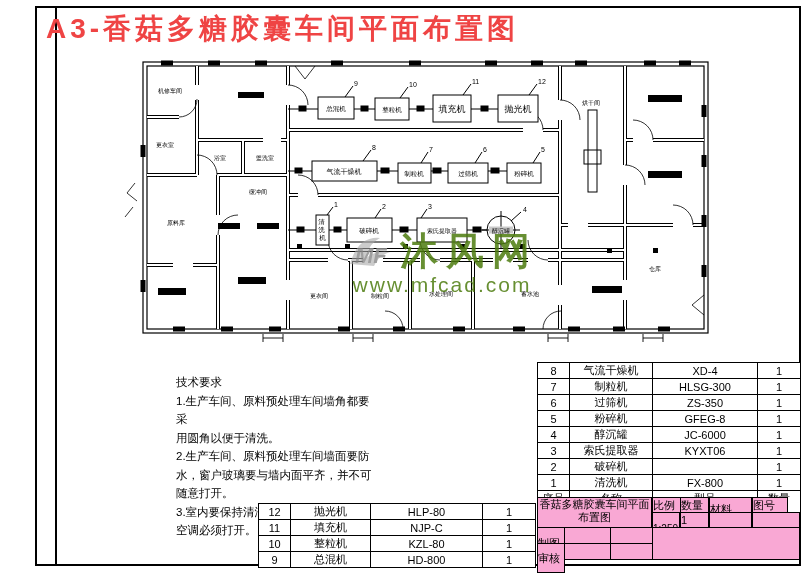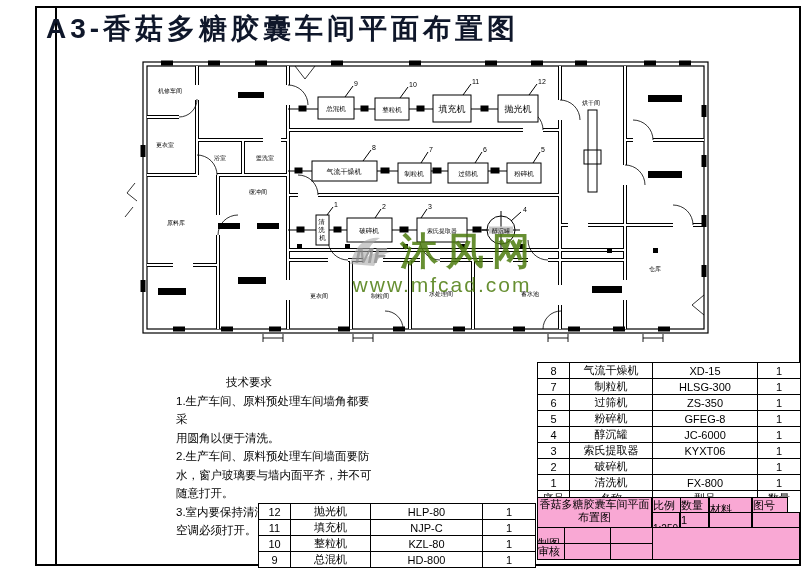--- a/index.html
+++ b/index.html
@@ -11,40 +11,40 @@
   .page-title{position:absolute;left:46px;top:10px;font-size:28px;font-weight:bold;
               letter-spacing:4px;white-space:nowrap;}
   svg.plan{position:absolute;left:113px;top:55px;}
   svg.plan text{font-family:"Liberation Sans",sans-serif;fill:#000;}
   .watermark{position:absolute;left:292px;top:226px;width:300px;text-align:center;
              color:#4d7c0f;opacity:.85;pointer-events:none;z-index:5;}
   .wm-row{display:flex;align-items:center;justify-content:center;gap:2px;}
   .wm-name{font-size:38px;font-weight:bold;letter-spacing:8px;}
   .wm-url{font-size:21px;letter-spacing:2px;margin-top:-4px;}
   .notes{position:absolute;left:128px;top:373px;width:252px;font-size:11.5px;line-height:18.5px;}
-  .notes-title{margin-left:98px;}
+  .notes-title{margin-left:48px;}
   .notes-body{white-space:pre-line;margin-left:48px;}
   table.bom{position:absolute;border-collapse:collapse;table-layout:fixed;
             font-size:11px;text-align:center;background:#fff;}
   table.bom td{border:1px solid #000;padding:0;height:14px;overflow:hidden;white-space:nowrap;}
   #bom-left{left:258px;top:503px;width:277px;}
   #bom-right{left:537px;top:362px;width:263px;}
   .tb{position:absolute;left:537px;top:497px;width:263px;height:63px;z-index:4;background:#fff;}
   .tb .cell{position:absolute;border:1px solid #000;box-sizing:border-box;font-size:11px;
             display:flex;align-items:center;white-space:nowrap;
             overflow:hidden;background:#f9a8d4;}
   .tb .name-cell{flex-direction:column;line-height:13px;}
 </style>
 </head>
 <body>
 
 <div class="frame"></div>
 <div class="margin-line"></div>
 
-<div class="page-title" style="color:#0f172a;">A3-香菇多糖胶囊车间平面布置图</div>
+<div class="page-title" style="color:#ef4444;">A3-香菇多糖胶囊车间平面布置图</div>
 
 <svg class="plan" width="600" height="310" viewBox="0 0 600 310">
 
   <g fill="none" stroke="#000" stroke-width="1.2">
     <rect x="30" y="7" width="565" height="271"></rect>
     <rect x="34" y="11" width="557" height="263"></rect>
   </g>
 
   <g>
     <path fill="none" stroke="#000" stroke-width="4" d="
@@ -342,21 +342,21 @@
   <colgroup>
       <col style="width:32px">
       <col style="width:83px">
       <col style="width:105px">
       <col style="width:43px">
     </colgroup>
   <tbody>
       <tr>
     <td>8</td>
     <td>气流干燥机</td>
-    <td>XD-15</td>
+    <td>XD-4</td>
     <td>1</td>
   </tr>
   <tr>
     <td>7</td>
     <td>制粒机</td>
     <td>HLSG-300</td>
     <td>1</td>
   </tr>
   <tr>
     <td>6</td>
@@ -413,16 +413,16 @@
   <div class="cell" style="left:172px;top:0;width:43px;height:24px;">材料</div>
   <div class="cell" style="left:215px;top:0;width:36px;height:16px;">图号</div>
   <div class="cell" style="left:115px;top:15px;width:28px;height:32px;font-size:10px;">1:250</div>
   <div class="cell" style="left:143px;top:15px;width:29px;height:16px;">1</div>
   <div class="cell" style="left:172px;top:15px;width:43px;height:16px;"></div>
   <div class="cell" style="left:215px;top:15px;width:48px;height:16px;"></div>
   <div class="cell" style="left:0;top:30px;width:28px;height:32px;">制图</div>
   <div class="cell" style="left:27px;top:30px;width:47px;height:17px;"></div>
   <div class="cell" style="left:73px;top:30px;width:43px;height:17px;"></div>
   <div class="cell" style="left:115px;top:30px;width:148px;height:33px;"></div>
-  <div class="cell" style="left:0;top:46px;width:28px;height:17px;">审核</div>
+  <div class="cell" style="left:0;top:46px;width:28px;height:30px;">审核</div>
   <div class="cell" style="left:27px;top:46px;width:47px;height:17px;"></div>
   <div class="cell" style="left:73px;top:46px;width:43px;height:17px;"></div>
 </div>
 
 </body></html>

